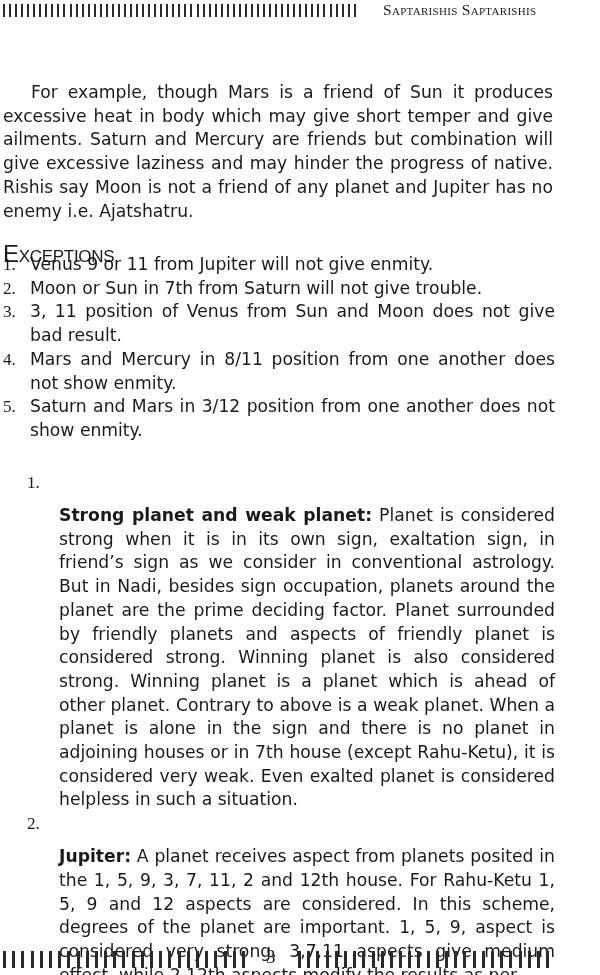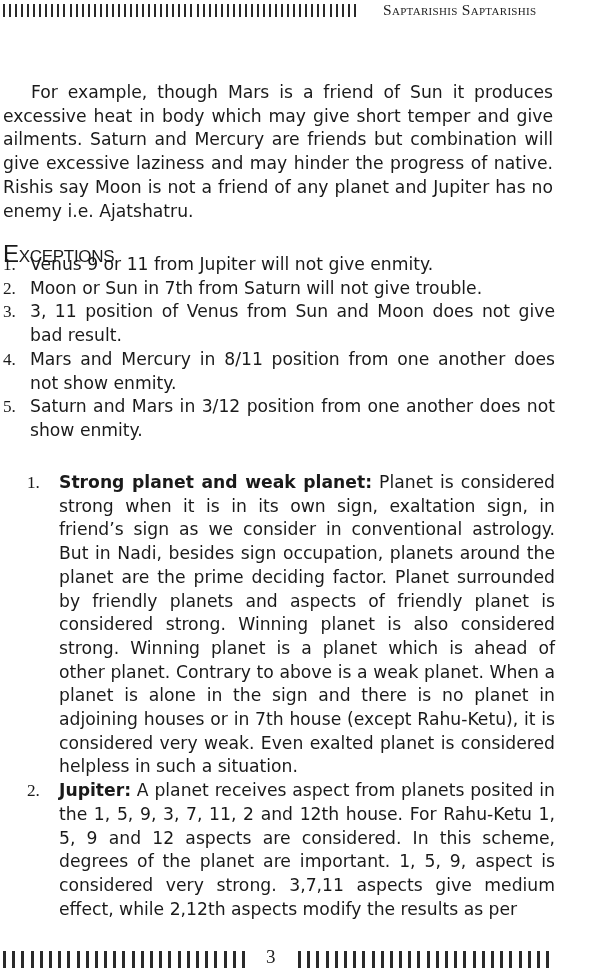--- a/index.html
+++ b/index.html
@@ -30,21 +30,21 @@
     position: absolute; left: 3px; top: 240px; font-size: 24px; font-variant: small-caps;
     font-family: Liberation Sans, sans-serif; letter-spacing: -0.3px;
   }
   .exc-list { position: absolute; left: 0; top: 253px; width: 555px; }
   .exc-item { display: flex; font-size: 17.2px; line-height: 23.7px; }
   .exc-num { width: 30px; flex: 0 0 30px; padding-left: 3px; box-sizing: border-box; font-family: "Liberation Serif", serif; }
   .exc-body { flex: 1; text-align: justify; }
   .main-list { position: absolute; left: 0; top: 471px; width: 555px; }
   .main-item { display: flex; font-size: 17.2px; line-height: 23.7px; }
   .main-num { width: 59px; flex: 0 0 59px; padding-left: 27px; box-sizing: border-box; font-family: "Liberation Serif", serif; }
-  .main-body { flex: 1; text-align: justify; }
+  .main-body { flex: 1; text-align: justify; margin-top: 33px; }
   .main-body b { font-weight: bold; }
 </style>
 </head>
 <body>
 
 <div class="bars top" id="topbars">
     <span class="bar"></span>
     <span class="bar"></span>
     <span class="bar"></span>
     <span class="bar"></span>

